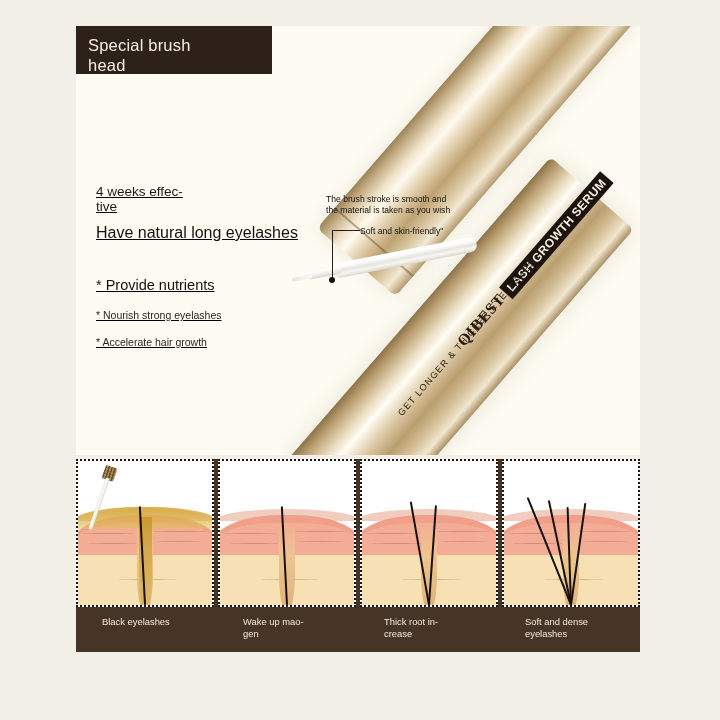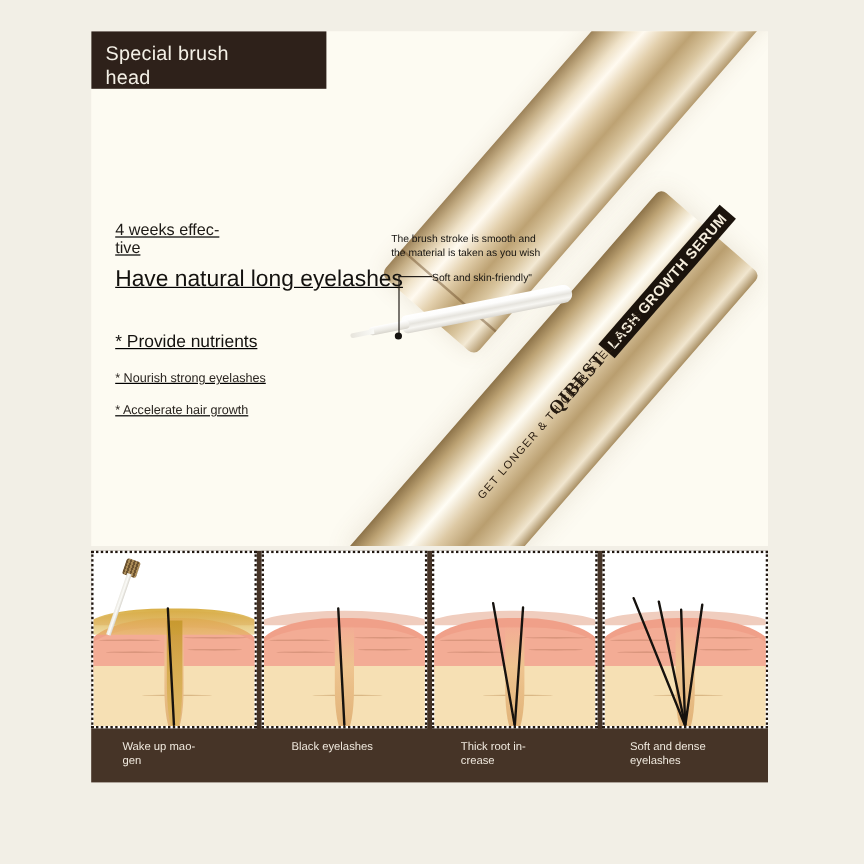--- a/index.html
+++ b/index.html
@@ -58,21 +58,21 @@
     text-decoration: underline;
   }
   .copy .weeks {
     font-size: 13.5px;
     line-height: 15px;
     color: #1d1a16;
     white-space: pre-line;
     margin: 0 0 9px 0;
   }
   .copy .headline {
-    font-size: 19px;
+    font-size: 16px;
     line-height: 19px;
     color: #14120f;
     margin: 0 0 34px 0;
   }
   .copy .nutrients {
     font-size: 14.5px;
     line-height: 18px;
     color: #14120f;
     margin: 0 0 14px 0;
   }
@@ -541,23 +541,23 @@
           <div class="sk-line l4"></div>
           <div class="sk-line l5"></div>
           <div class="foll"></div>
           <div class="hair" style="height: 115.8px; transform: rotate(-22deg); margin-left: -1.2px;"></div>
           <div class="hair" style="height: 106.8px; transform: rotate(-12deg); margin-left: -1.2px;"></div>
           <div class="hair" style="height: 97.8px; transform: rotate(-2deg); margin-left: -1.2px;"></div>
           <div class="hair" style="height: 103.2px; transform: rotate(8deg); margin-left: -1.2px;"></div>
         </div>
       </div>
     <div class="captions" id="captions">
+        <div class="caption">Black eyelashes</div>
         <div class="caption">Wake up mao-
 gen</div>
-        <div class="caption">Black eyelashes</div>
         <div class="caption">Thick root in-
 crease</div>
         <div class="caption">Soft and dense
 eyelashes</div>
       </div>
   </div>
 
 </div>
 
 </body></html>

